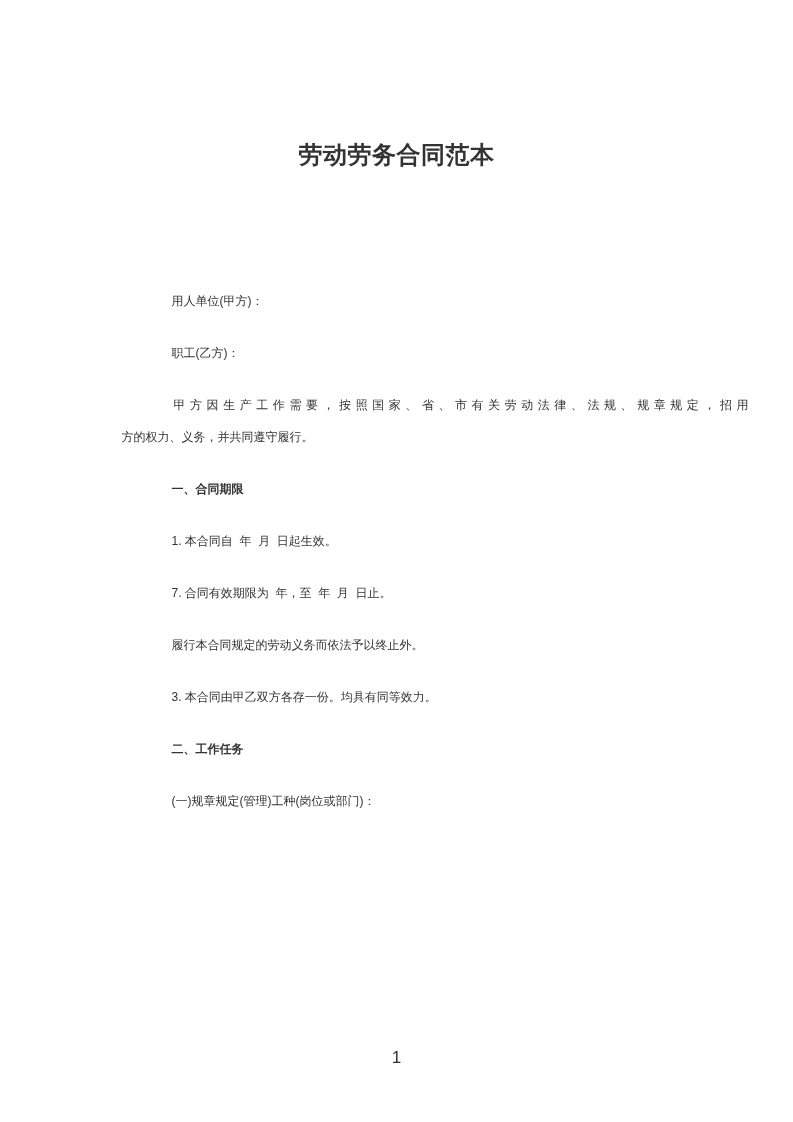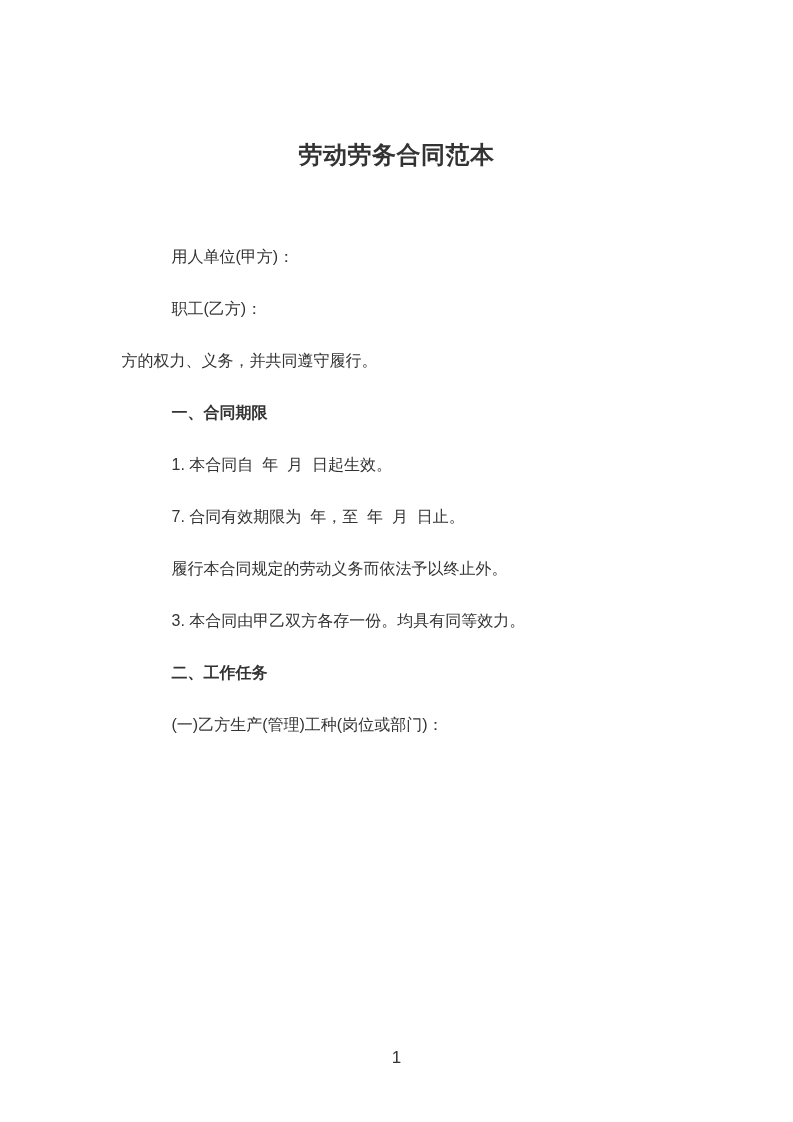--- a/index.html
+++ b/index.html
@@ -16,24 +16,24 @@
   }
   .doc-title {
     padding-top: 137px;
     text-align: center;
     font-size: 24px;
     line-height: 36px;
     font-weight: 700;
     letter-spacing: 0.5px;
   }
   .doc-body {
-    margin-top: 68px;
+    margin-top: 112px;
     margin-left: 85px;
     width: 627px;
-    font-size: 16px;
+    font-size: 12px;
     line-height: 32px;
   }
   .para { margin-bottom: 20px; }
   .para:last-child { margin-bottom: 0; }
   .line {
     white-space: pre-wrap;
     min-height: 32px;
   }
   .line.justify {
     text-align: justify;
@@ -58,20 +58,21 @@
   <div class="doc-title">劳动劳务合同范本</div>
 
   <div class="doc-body">
       <div class="para">
         <div class="line" style="padding-left: 50px;">用人单位(甲方)：</div>
       </div>
       <div class="para">
         <div class="line" style="padding-left: 50px;">职工(乙方)：</div>
       </div>
       <div class="para">
+        <div class="line justify" style="padding-left: 52px;">甲方因生产工作需要，按照国家、省、市有关劳动法律、法规、规章规定，招用</div>
         <div class="line">方的权力、义务，并共同遵守履行。</div>
       </div>
       <div class="para">
         <div class="line bold" style="padding-left: 50px;">一、合同期限</div>
       </div>
       <div class="para">
         <div class="line" style="padding-left: 50px;">1. 本合同自  年  月  日起生效。</div>
       </div>
       <div class="para">
         <div class="line" style="padding-left: 50px;">7. 合同有效期限为  年，至  年  月  日止。</div>
@@ -79,18 +80,18 @@
       <div class="para">
         <div class="line" style="padding-left: 50px;">履行本合同规定的劳动义务而依法予以终止外。</div>
       </div>
       <div class="para">
         <div class="line" style="padding-left: 50px;">3. 本合同由甲乙双方各存一份。均具有同等效力。</div>
       </div>
       <div class="para">
         <div class="line bold" style="padding-left: 50px;">二、工作任务</div>
       </div>
       <div class="para">
-        <div class="line" style="padding-left: 50px;">(一)乙方生产(管理)工种(岗位或部门)：</div>
+        <div class="line" style="padding-left: 50px;">(一)规章规定(管理)工种(岗位或部门)：</div>
       </div>
     </div>
 
   <div class="page-number">1</div>
 </div>
 
 </body></html>

